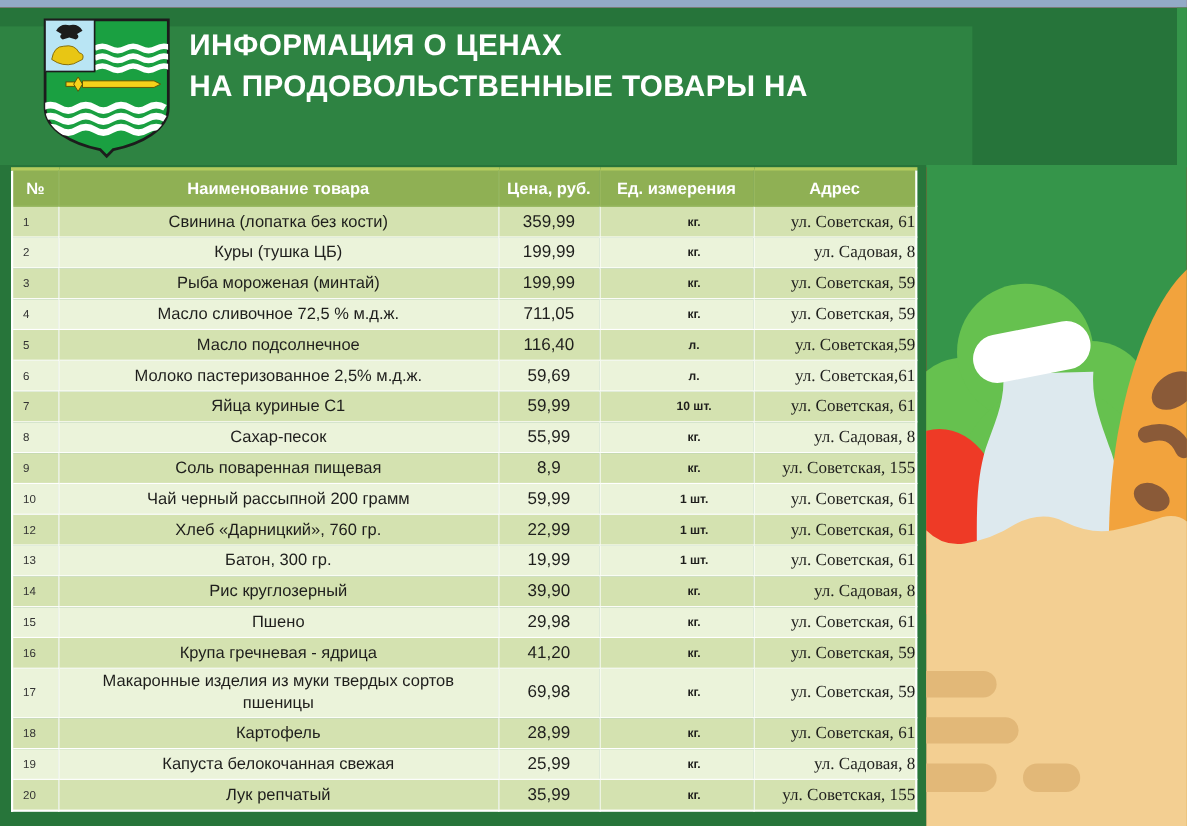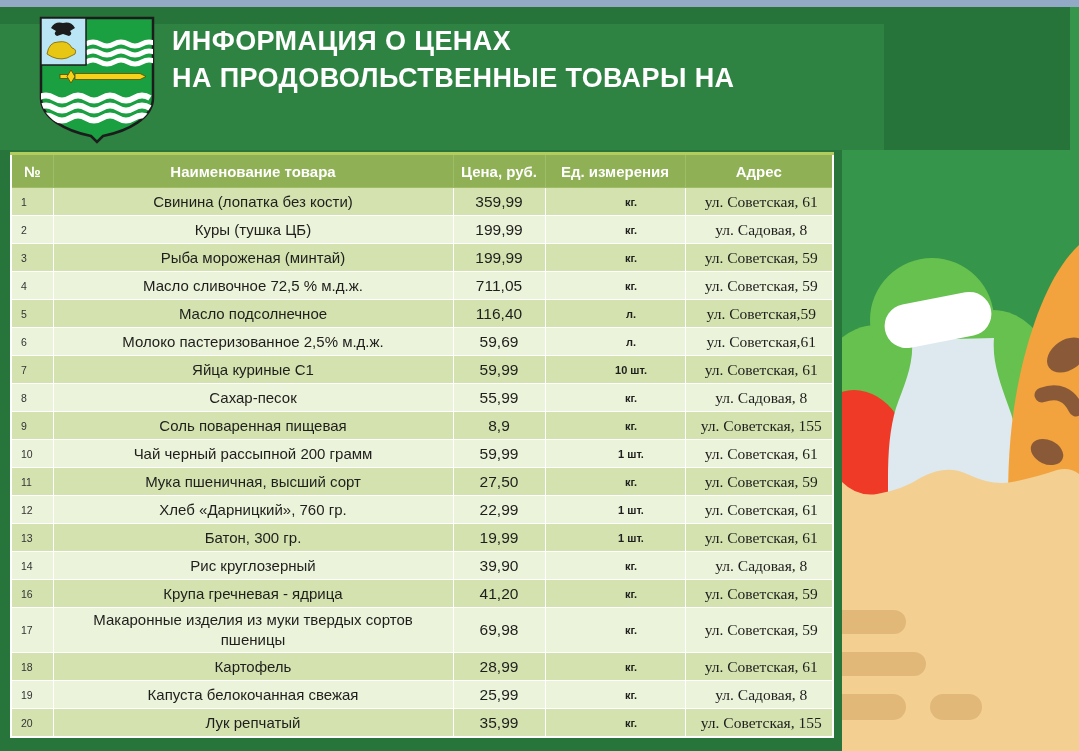--- a/index.html
+++ b/index.html
@@ -34,21 +34,21 @@
     font-size:15px;text-align:center;vertical-align:middle;
   }
   .price-table tbody tr:nth-child(odd) td{background:#d4e2b0;}
   .price-table tbody tr:nth-child(even) td{background:#ebf3da;}
   td.c-num{font-size:10.5px;text-align:left;padding-left:9px;color:#333;}
   td.c-name{padding:2px 18px;line-height:20px;}
   td.c-price{font-size:15.5px;}
   td.c-unit{font-size:11px;font-weight:600;padding-left:32px;}
   td.c-addr{
     font-family:"Liberation Serif",serif;font-size:15.5px;
-    text-align:center;padding-left:5px;
+    text-align:right;padding-left:5px;
   }
   
   .illustration{position:absolute;left:842px;top:150px;width:237px;height:601px;}
 </style>
 </head>
 <body>
 
 <div id="page">
 
   <div class="strip-blue"></div>
@@ -182,46 +182,46 @@
       <td class="c-addr">ул. Советская, 155</td>
     </tr>
         <tr>
       <td class="c-num">10</td>
       <td class="c-name">Чай черный рассыпной 200 грамм</td>
       <td class="c-price">59,99</td>
       <td class="c-unit">1 шт.</td>
       <td class="c-addr">ул. Советская, 61</td>
     </tr>
         <tr>
-      <td class="c-num">11</td>
-      <td class="c-name">Мука пшеничная, высший сорт</td>
-      <td class="c-price">27,50</td>
-      <td class="c-unit">кг.</td>
-      <td class="c-addr">ул. Советская, 59</td>
-    </tr>
-        <tr>
       <td class="c-num">12</td>
       <td class="c-name">Хлеб «Дарницкий», 760 гр.</td>
       <td class="c-price">22,99</td>
       <td class="c-unit">1 шт.</td>
       <td class="c-addr">ул. Советская, 61</td>
     </tr>
         <tr>
       <td class="c-num">13</td>
       <td class="c-name">Батон, 300 гр.</td>
       <td class="c-price">19,99</td>
       <td class="c-unit">1 шт.</td>
       <td class="c-addr">ул. Советская, 61</td>
     </tr>
         <tr>
       <td class="c-num">14</td>
       <td class="c-name">Рис круглозерный</td>
       <td class="c-price">39,90</td>
       <td class="c-unit">кг.</td>
       <td class="c-addr">ул. Садовая, 8</td>
+    </tr>
+        <tr>
+      <td class="c-num">15</td>
+      <td class="c-name">Пшено</td>
+      <td class="c-price">29,98</td>
+      <td class="c-unit">кг.</td>
+      <td class="c-addr">ул. Советская, 61</td>
     </tr>
         <tr>
       <td class="c-num">16</td>
       <td class="c-name">Крупа гречневая - ядрица</td>
       <td class="c-price">41,20</td>
       <td class="c-unit">кг.</td>
       <td class="c-addr">ул. Советская, 59</td>
     </tr>
         <tr>
       <td class="c-num">17</td>

